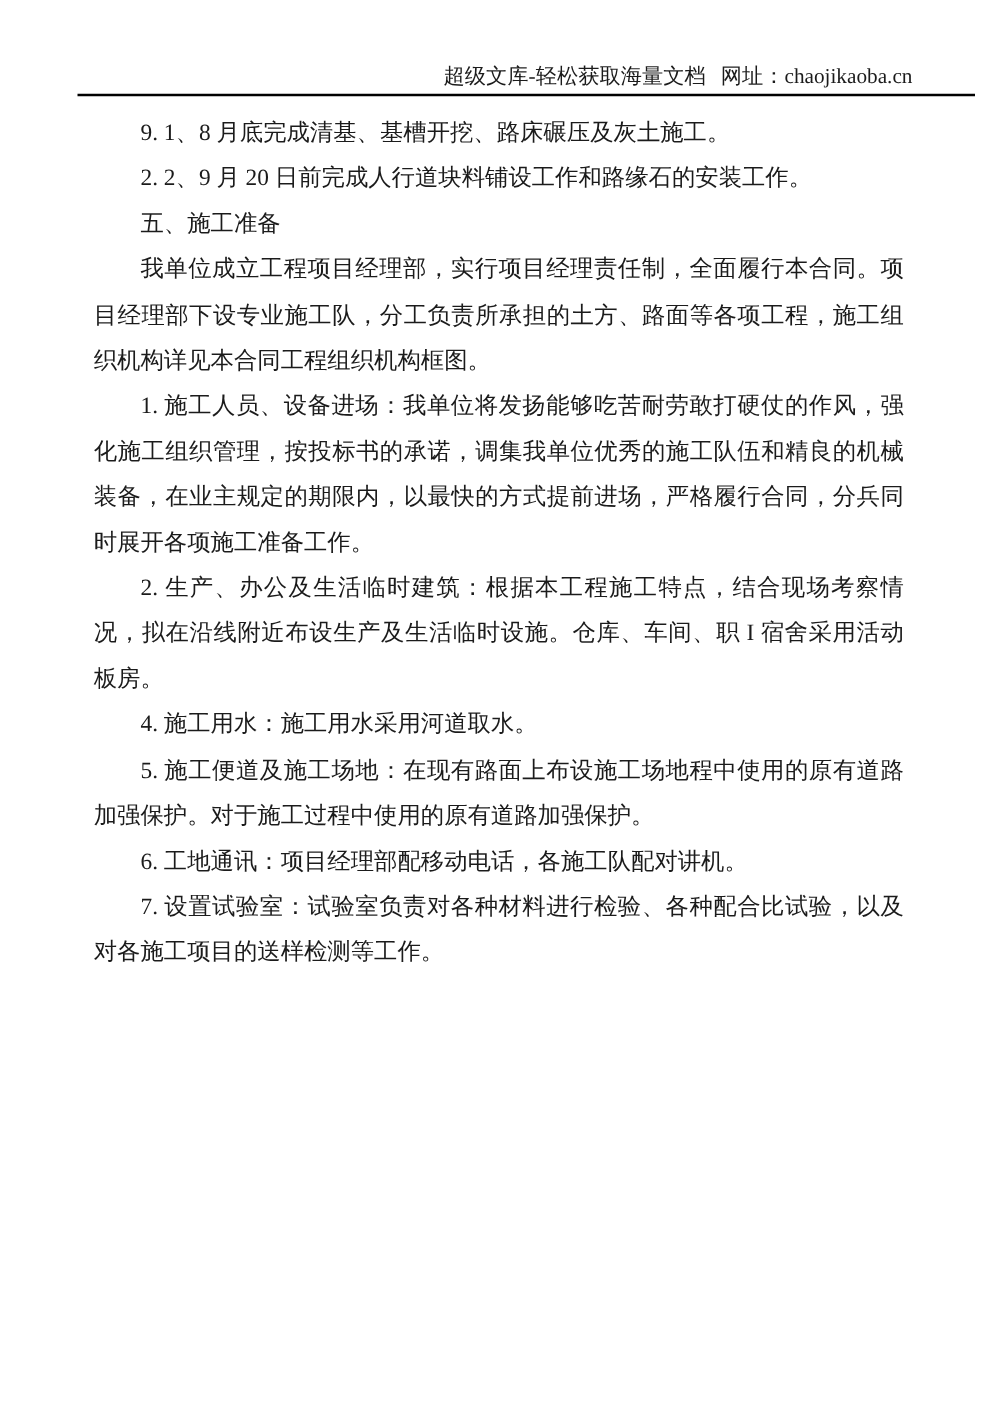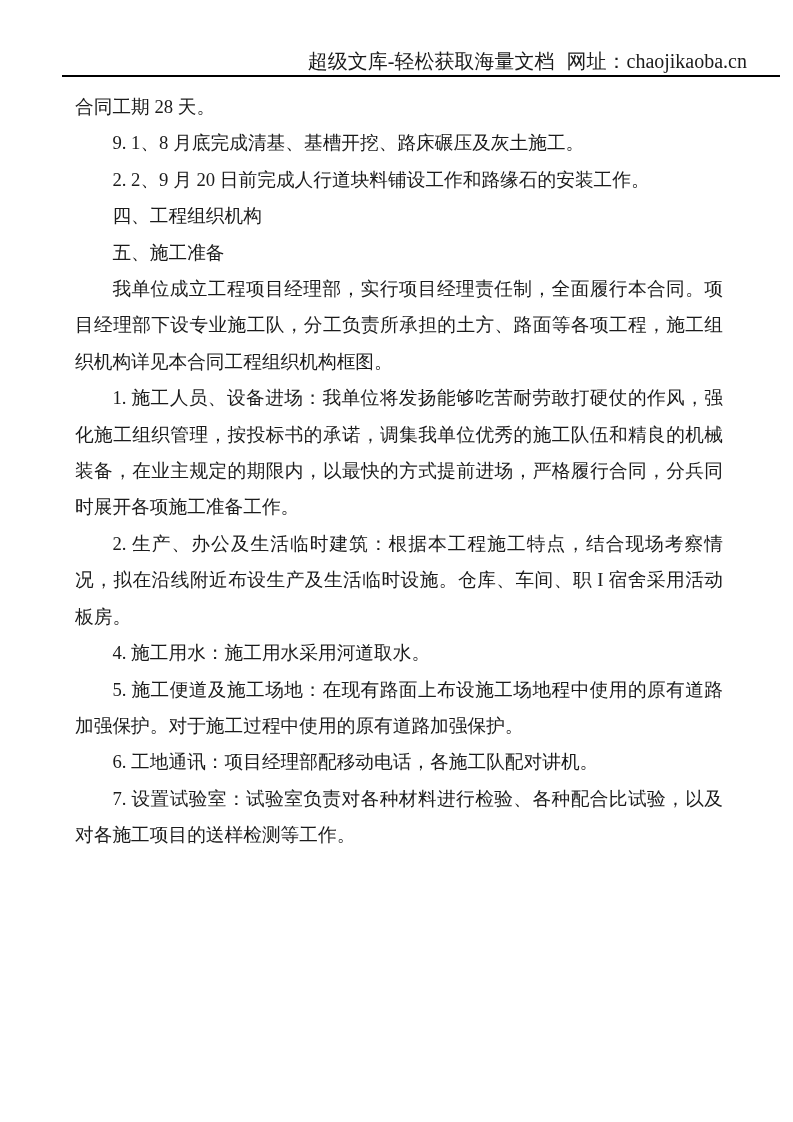--- a/index.html
+++ b/index.html
@@ -9,22 +9,22 @@
     width: 793px;
     height: 1122px;
     background: #ffffff;
     font-family: "Liberation Serif", "DejaVu Serif", serif;
     color: #1b1b1b;
     overflow: hidden;
   }
   .page-header {
     position: absolute;
     top: 51px;
-    right: 46px;
-    font-size: 20px;
+    right: 63px;
+    font-size: 17px;
     line-height: 20px;
     color: #1b1b1b;
     white-space: nowrap;
   }
   .page-header .url-label { margin-left: 12px; }
   .header-rule {
     position: absolute;
     top: 75px;
     left: 62px;
     width: 718px;
@@ -47,24 +47,22 @@
 
 <div class="page">
 
   <div class="page-header">
     <span>超级文库-轻松获取海量文档</span><span class="url-label">网址：</span><span>chaojikaoba.cn</span>
   </div>
 
   <div class="header-rule"></div>
 
   <div class="doc-body">
-    <p>合同工期 28 天。</p>
     <p class="ind">9. 1、8 月底完成清基、基槽开挖、路床碾压及灰土施工。</p>
     <p class="ind">2. 2、9 月 20 日前完成人行道块料铺设工作和路缘石的安装工作。</p>
-    <p class="ind">四、工程组织机构</p>
     <p class="ind">五、施工准备</p>
     <p class="ind">我单位成立工程项目经理部，实行项目经理责任制，全面履行本合同。项目经理部下设专业施工队，分工负责所承担的土方、路面等各项工程，施工组织机构详见本合同工程组织机构框图。</p>
     <p class="ind">1. 施工人员、设备进场：我单位将发扬能够吃苦耐劳敢打硬仗的作风，强化施工组织管理，按投标书的承诺，调集我单位优秀的施工队伍和精良的机械装备，在业主规定的期限内，以最快的方式提前进场，严格履行合同，分兵同时展开各项施工准备工作。</p>
     <p class="ind">2. 生产、办公及生活临时建筑：根据本工程施工特点，结合现场考察情况，拟在沿线附近布设生产及生活临时设施。仓库、车间、职 I 宿舍采用活动板房。</p>
     <p class="ind">4. 施工用水：施工用水采用河道取水。</p>
     <p class="ind">5. 施工便道及施工场地：在现有路面上布设施工场地程中使用的原有道路加强保护。对于施工过程中使用的原有道路加强保护。</p>
     <p class="ind">6. 工地通讯：项目经理部配移动电话，各施工队配对讲机。</p>
     <p class="ind">7. 设置试验室：试验室负责对各种材料进行检验、各种配合比试验，以及对各施工项目的送样检测等工作。</p>
   </div>
 

